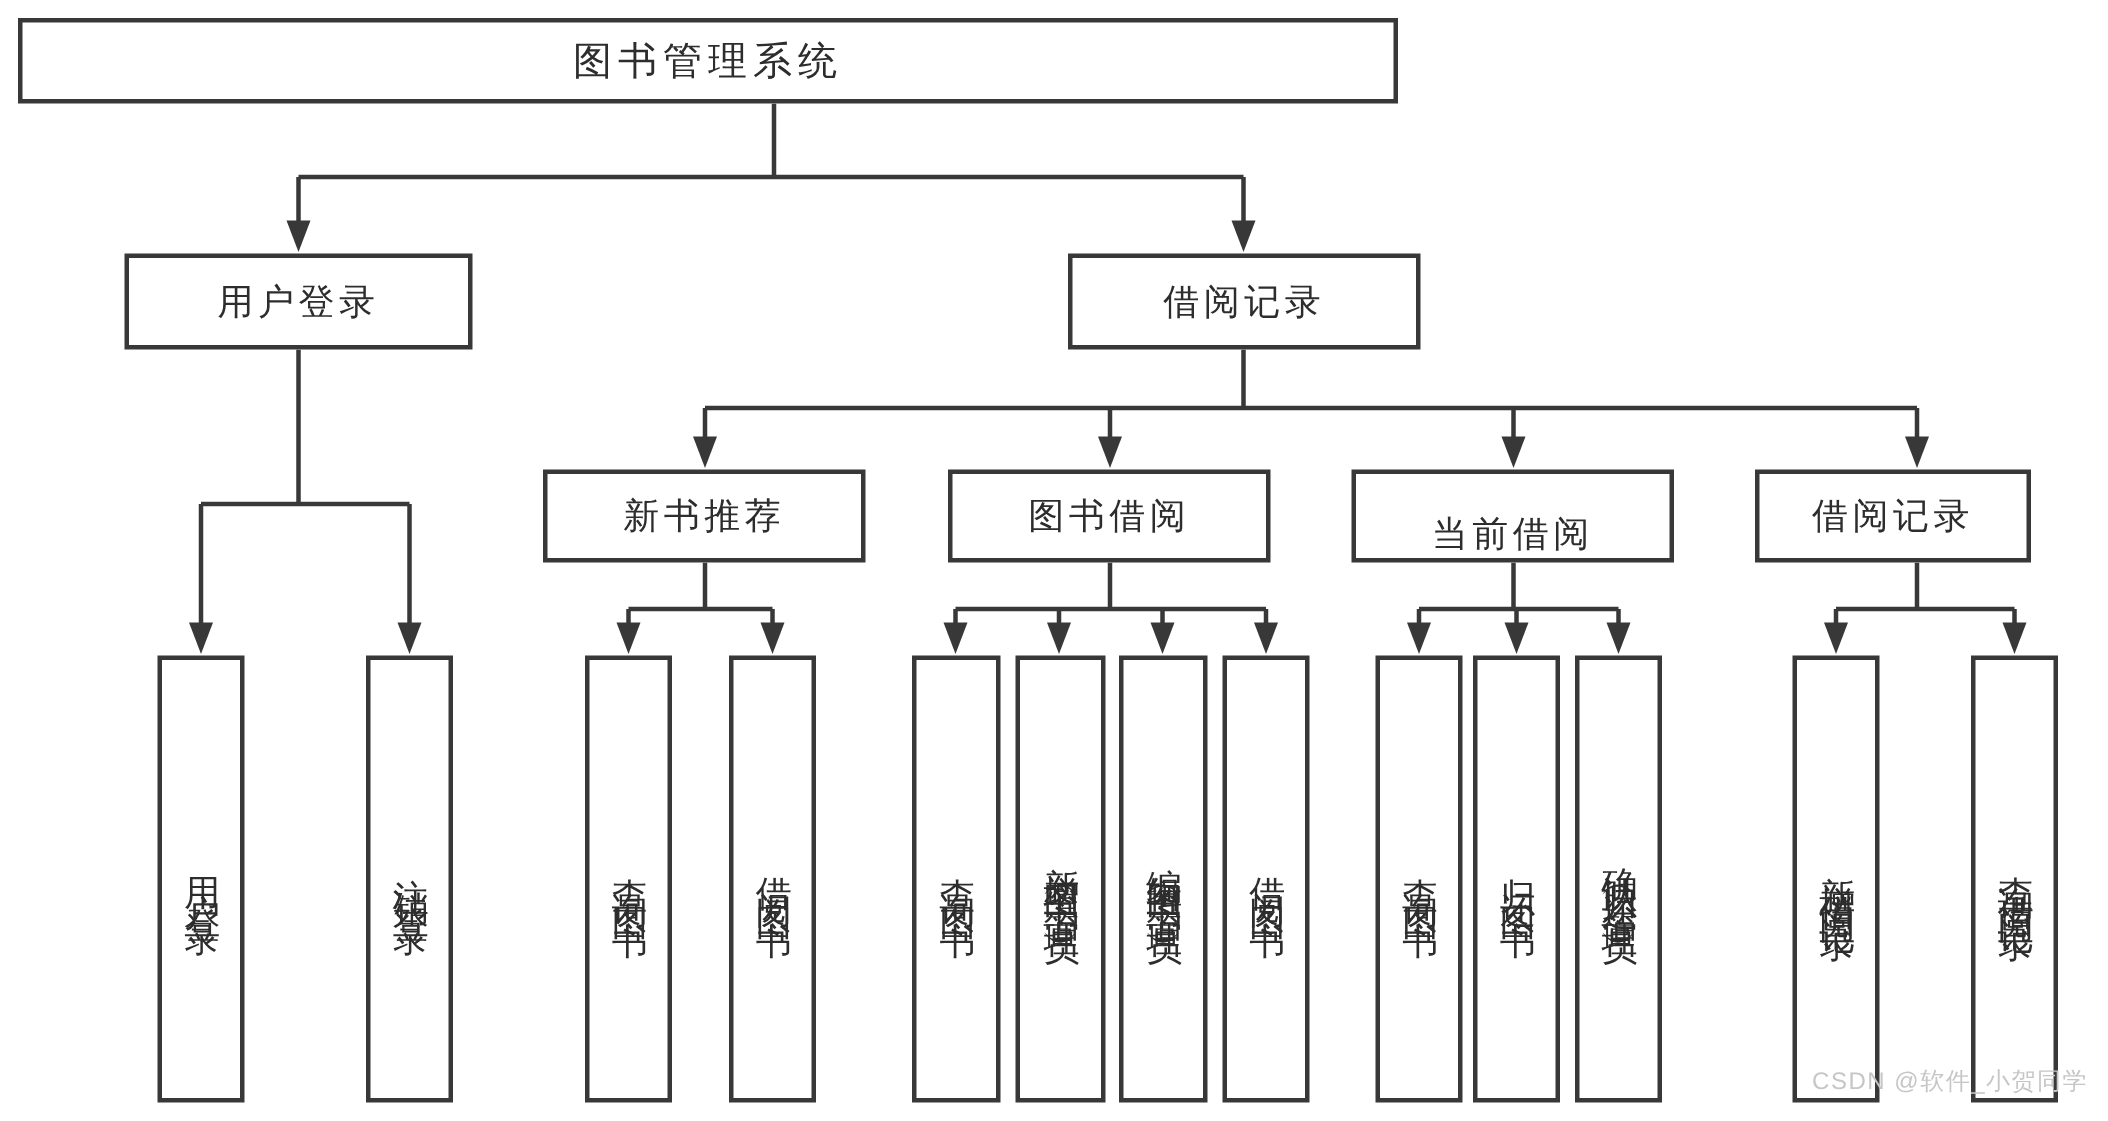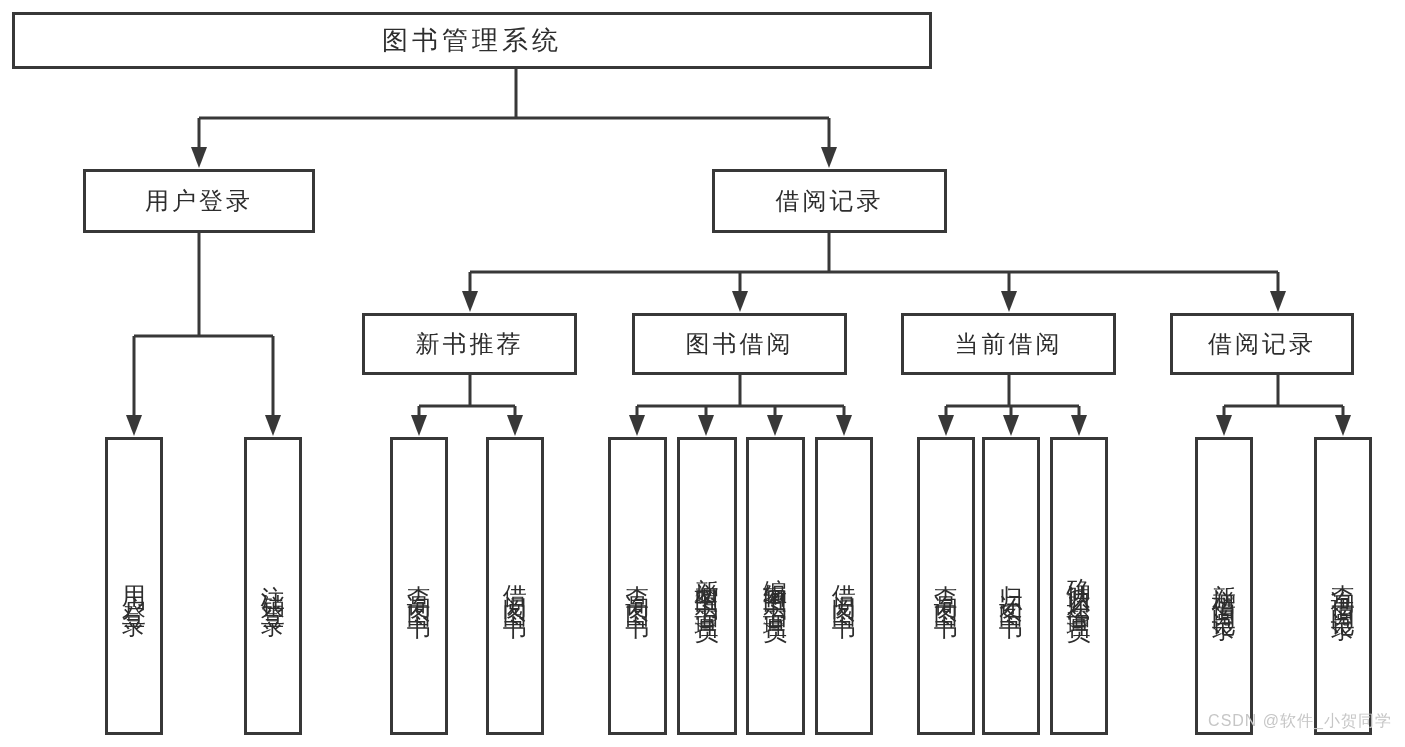--- a/index.html
+++ b/index.html
@@ -102,21 +102,21 @@
   <div class="box h-box lvl2" style="left:712px;width:235px;">
     <span>借阅记录</span>
   </div>
 
   <div class="box h-box lvl3" style="left:362px;width:215px;">
     <span>新书推荐</span>
   </div>
   <div class="box h-box lvl3" style="left:632px;width:215px;">
     <span>图书借阅</span>
   </div>
-  <div class="box h-box lvl3" style="left:901px;width:215px;">
+  <div class="box h-box lvl3" style="left:901px;width:215px;align-items:flex-end;">
     <span>当前借阅</span>
   </div>
   <div class="box h-box lvl3" style="left:1170px;width:184px;">
     <span>借阅记录</span>
   </div>
 
   <div class="box v-box tall" style="left:105px;width:58px;">
     <span class="vtext">用户登录</span>
   </div>
   <div class="box v-box tall" style="left:244px;width:58px;">

